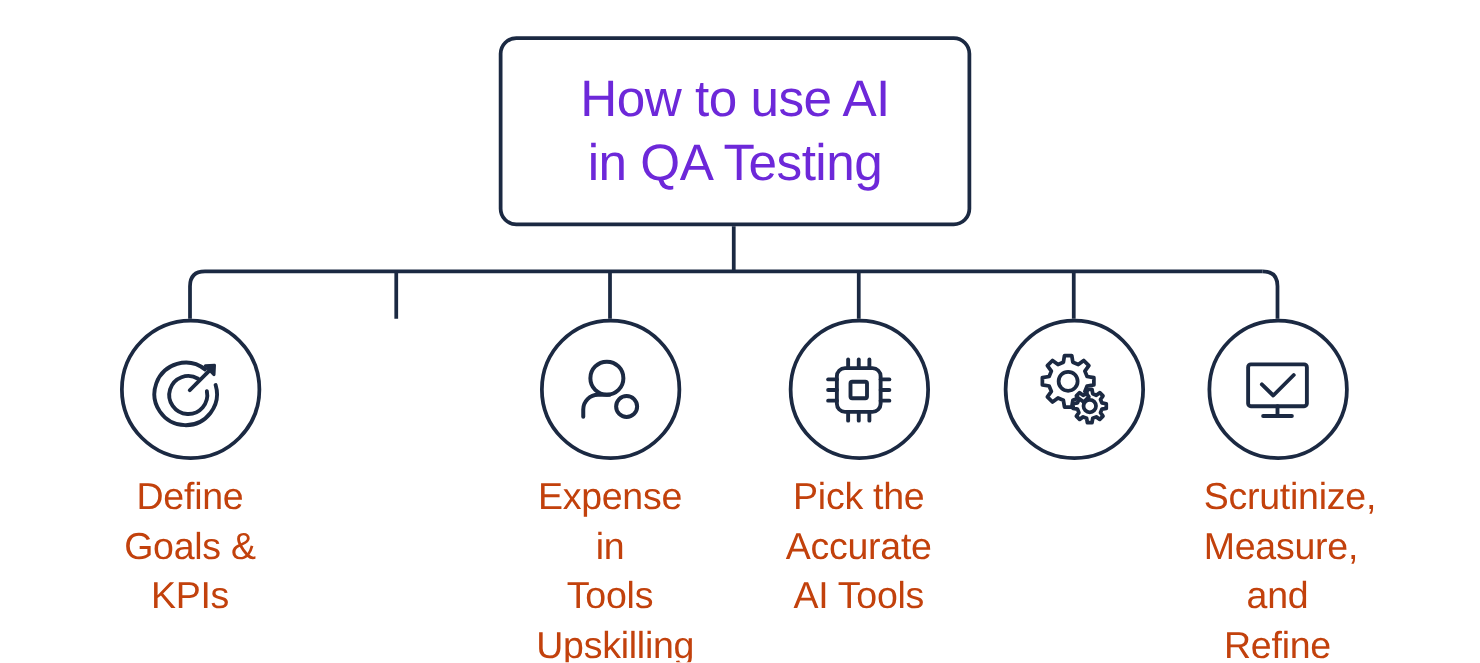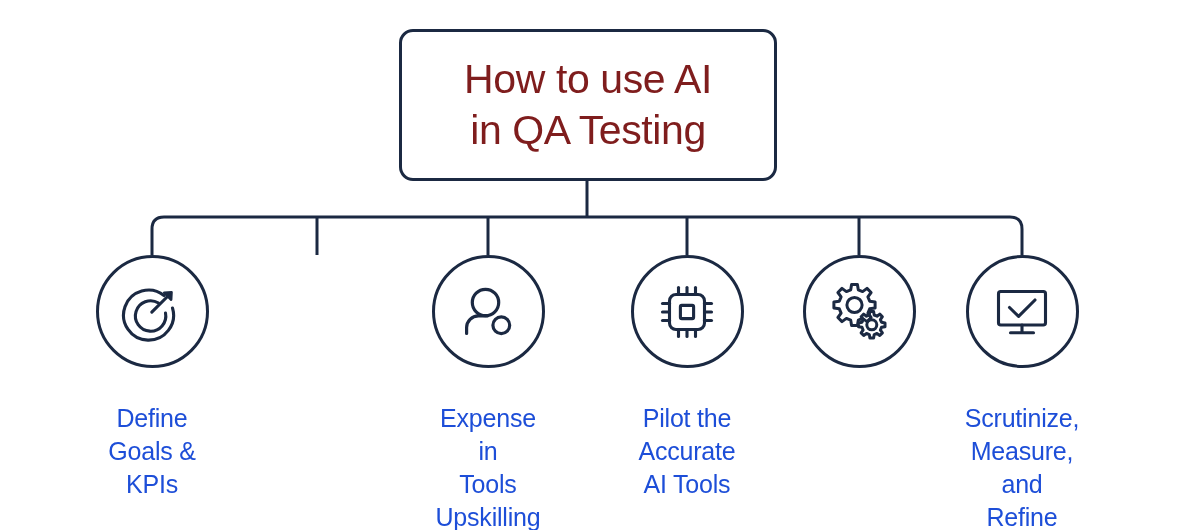--- a/index.html
+++ b/index.html
@@ -33,21 +33,21 @@
     box-sizing: border-box;
     border: 3px solid #1b2942;
     border-radius: 14px;
     background: #ffffff;
     display: flex;
     align-items: center;
     justify-content: center;
     text-align: center;
   }
   .title-text {
-    color: #7f1d1d;
+    color: #6d28d9;
     font-size: 41px;
     line-height: 1.24;
     font-weight: 400;
     letter-spacing: -0.4px;
     white-space: pre-line;
   }
   .node {
     position: absolute;
     width: 118px;
     text-align: center;
@@ -62,23 +62,23 @@
     border-radius: 50%;
     background: #ffffff;
     display: flex;
     align-items: center;
     justify-content: center;
   }
   .node-circle svg {
     display: block;
   }
   .node-label {
-    margin-top: 34px;
-    color: #1d4ed8;
-    font-size: 25px;
+    margin-top: 10px;
+    color: #c2410c;
+    font-size: 30px;
     line-height: 1.32;
     font-weight: 400;
     letter-spacing: -0.2px;
     white-space: pre-line;
   }
 </style>
 </head>
 <body>
 
 <div id="canvas">
@@ -147,21 +147,21 @@
           <path d="M39.5 48.5 L39.5 55.5"></path>
           <path d="M6.5 22.5 L13.5 22.5"></path>
           <path d="M6.5 31 L13.5 31"></path>
           <path d="M6.5 39.5 L13.5 39.5"></path>
           <path d="M48.5 22.5 L55.5 22.5"></path>
           <path d="M48.5 31 L55.5 31"></path>
           <path d="M48.5 39.5 L55.5 39.5"></path>
         </svg>
       </span>
     </div>
-    <div class="node-label">Pilot the
+    <div class="node-label">Pick the
 Accurate
 AI Tools</div>
   </div>
 
   <div class="node" style="left:800px; top:255px;">
     <div class="node-circle">
       <span>
         <svg width="64" height="64" viewBox="0 0 64 64" fill="none" stroke="#1b2942" stroke-width="3" stroke-linecap="round" stroke-linejoin="round">
           <path d="M24.6 4.4 L30.4 4.4 L31.3 9.8 L35.6 11.6 L40 8.4 L44.1 12.5 L40.9 16.9 L42.7 21.2 L48.1 22.1 L48.1 27.9 L42.7 28.8 L40.9 33.1 L44.1 37.5 L40 41.6 L35.6 38.4 L31.3 40.2 L30.4 45.6 L24.6 45.6 L23.7 40.2 L19.4 38.4 L15 41.6 L10.9 37.5 L14.1 33.1 L12.3 28.8 L6.9 27.9 L6.9 22.1 L12.3 21.2 L14.1 16.9 L10.9 12.5 L15 8.4 L19.4 11.6 L23.7 9.8 Z"></path>
           <circle cx="27.5" cy="25" r="7.6"></circle>

